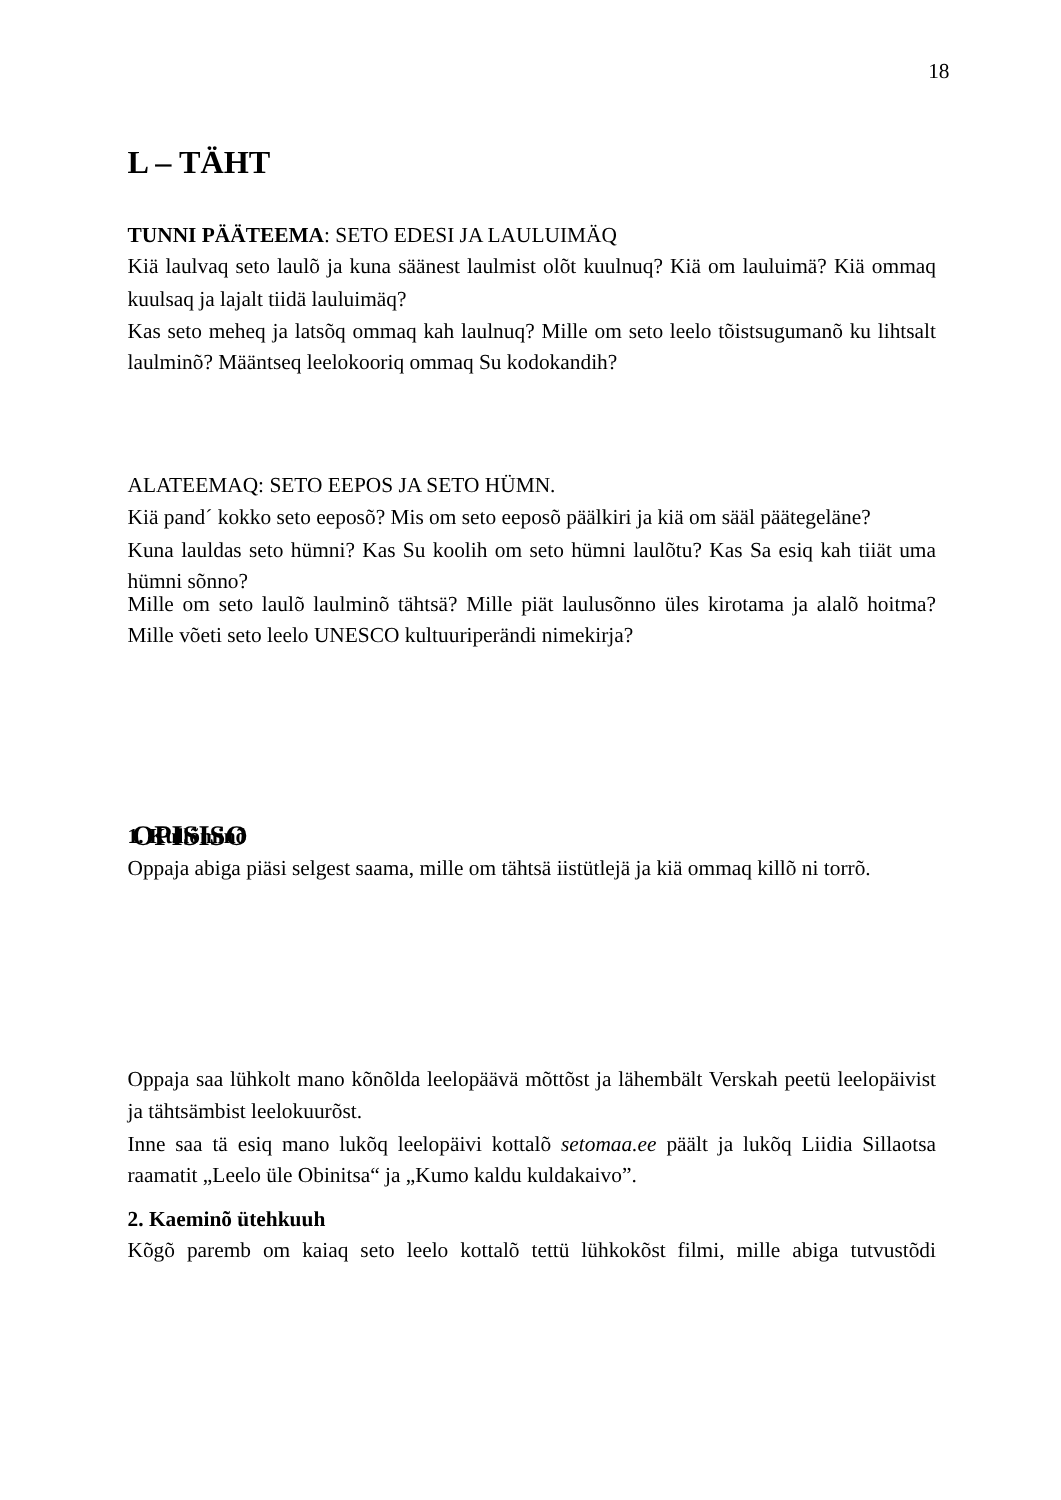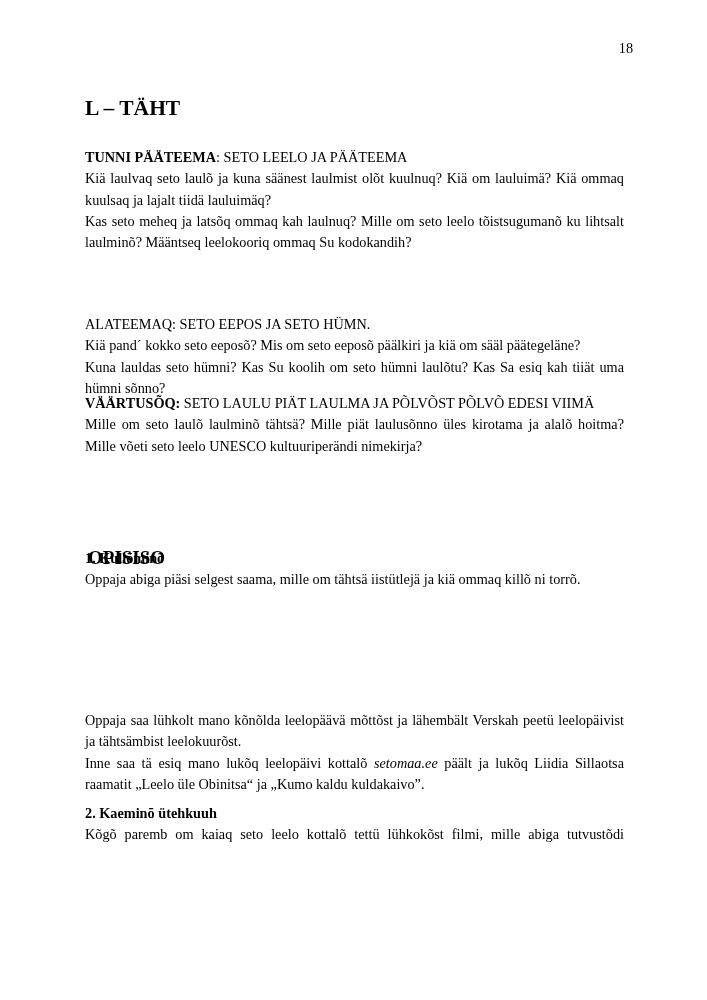--- a/index.html
+++ b/index.html
@@ -67,33 +67,32 @@
 </head>
 <body>
 
 <div class="page">
 
   <div class="page-number">18</div>
 
   <h1 class="doc-title">L – TÄHT</h1>
 
   <div class="block" style="top:147px;">
-    <p><span class="b">TUNNI PÄÄTEEMA</span><span>: SETO LEELO JA PÄÄTEEMA</span></p>
+    <p><span class="b">TUNNI PÄÄTEEMA</span><span>: SETO EDESI JA LAULUIMÄQ</span></p>
     <p>Kiä laulvaq seto laulõ ja kuna säänest laulmist olõt kuulnuq? Kiä om lauluimä? Kiä ommaq kuulsaq ja lajalt tiidä lauluimäq?</p>
     <p>Kas seto meheq ja latsõq ommaq kah laulnuq? Mille om seto leelo tõistsugumanõ ku lihtsalt laulminõ? Määntseq leelokooriq ommaq Su kodokandih?</p>
   </div>
 
   <div class="block" style="top:281px;margin-top:33px;">
     <p class="no-justify">ALATEEMAQ: SETO EEPOS JA SETO HÜMN.</p>
     <p>Kiä pand´ kokko seto eeposõ? Mis om seto eeposõ päälkiri ja kiä om sääl päätegeläne?</p>
     <p>Kuna lauldas seto hümni? Kas Su koolih om seto hümni laulõtu? Kas Sa esiq kah tiiät uma hümni sõnno?</p>
   </div>
 
   <div class="block" style="top:393px;">
-    <p><span class="b">VÄÄRTUSÕQ:</span><span> SETO LAULU PIÄT LAULMA JA PÕLVÕST PÕLVÕ EDESI VIIMÄ</span></p>
     <p>Mille om seto laulõ laulminõ tähtsä? Mille piät laulusõnno üles kirotama ja alalõ hoitma? Mille võeti seto leelo UNESCO kultuuriperändi nimekirja?</p>
   </div>
 
   <h2 class="section-heading">OPISISO</h2>
 
   <div class="block" style="top:548px;">
     <p class="sub-heading">1. Kullõminõ</p>
     <p>Oppaja abiga piäsi selgest saama, mille om tähtsä iistütlejä ja kiä ommaq killõ ni torrõ.</p>
   </div>
 

